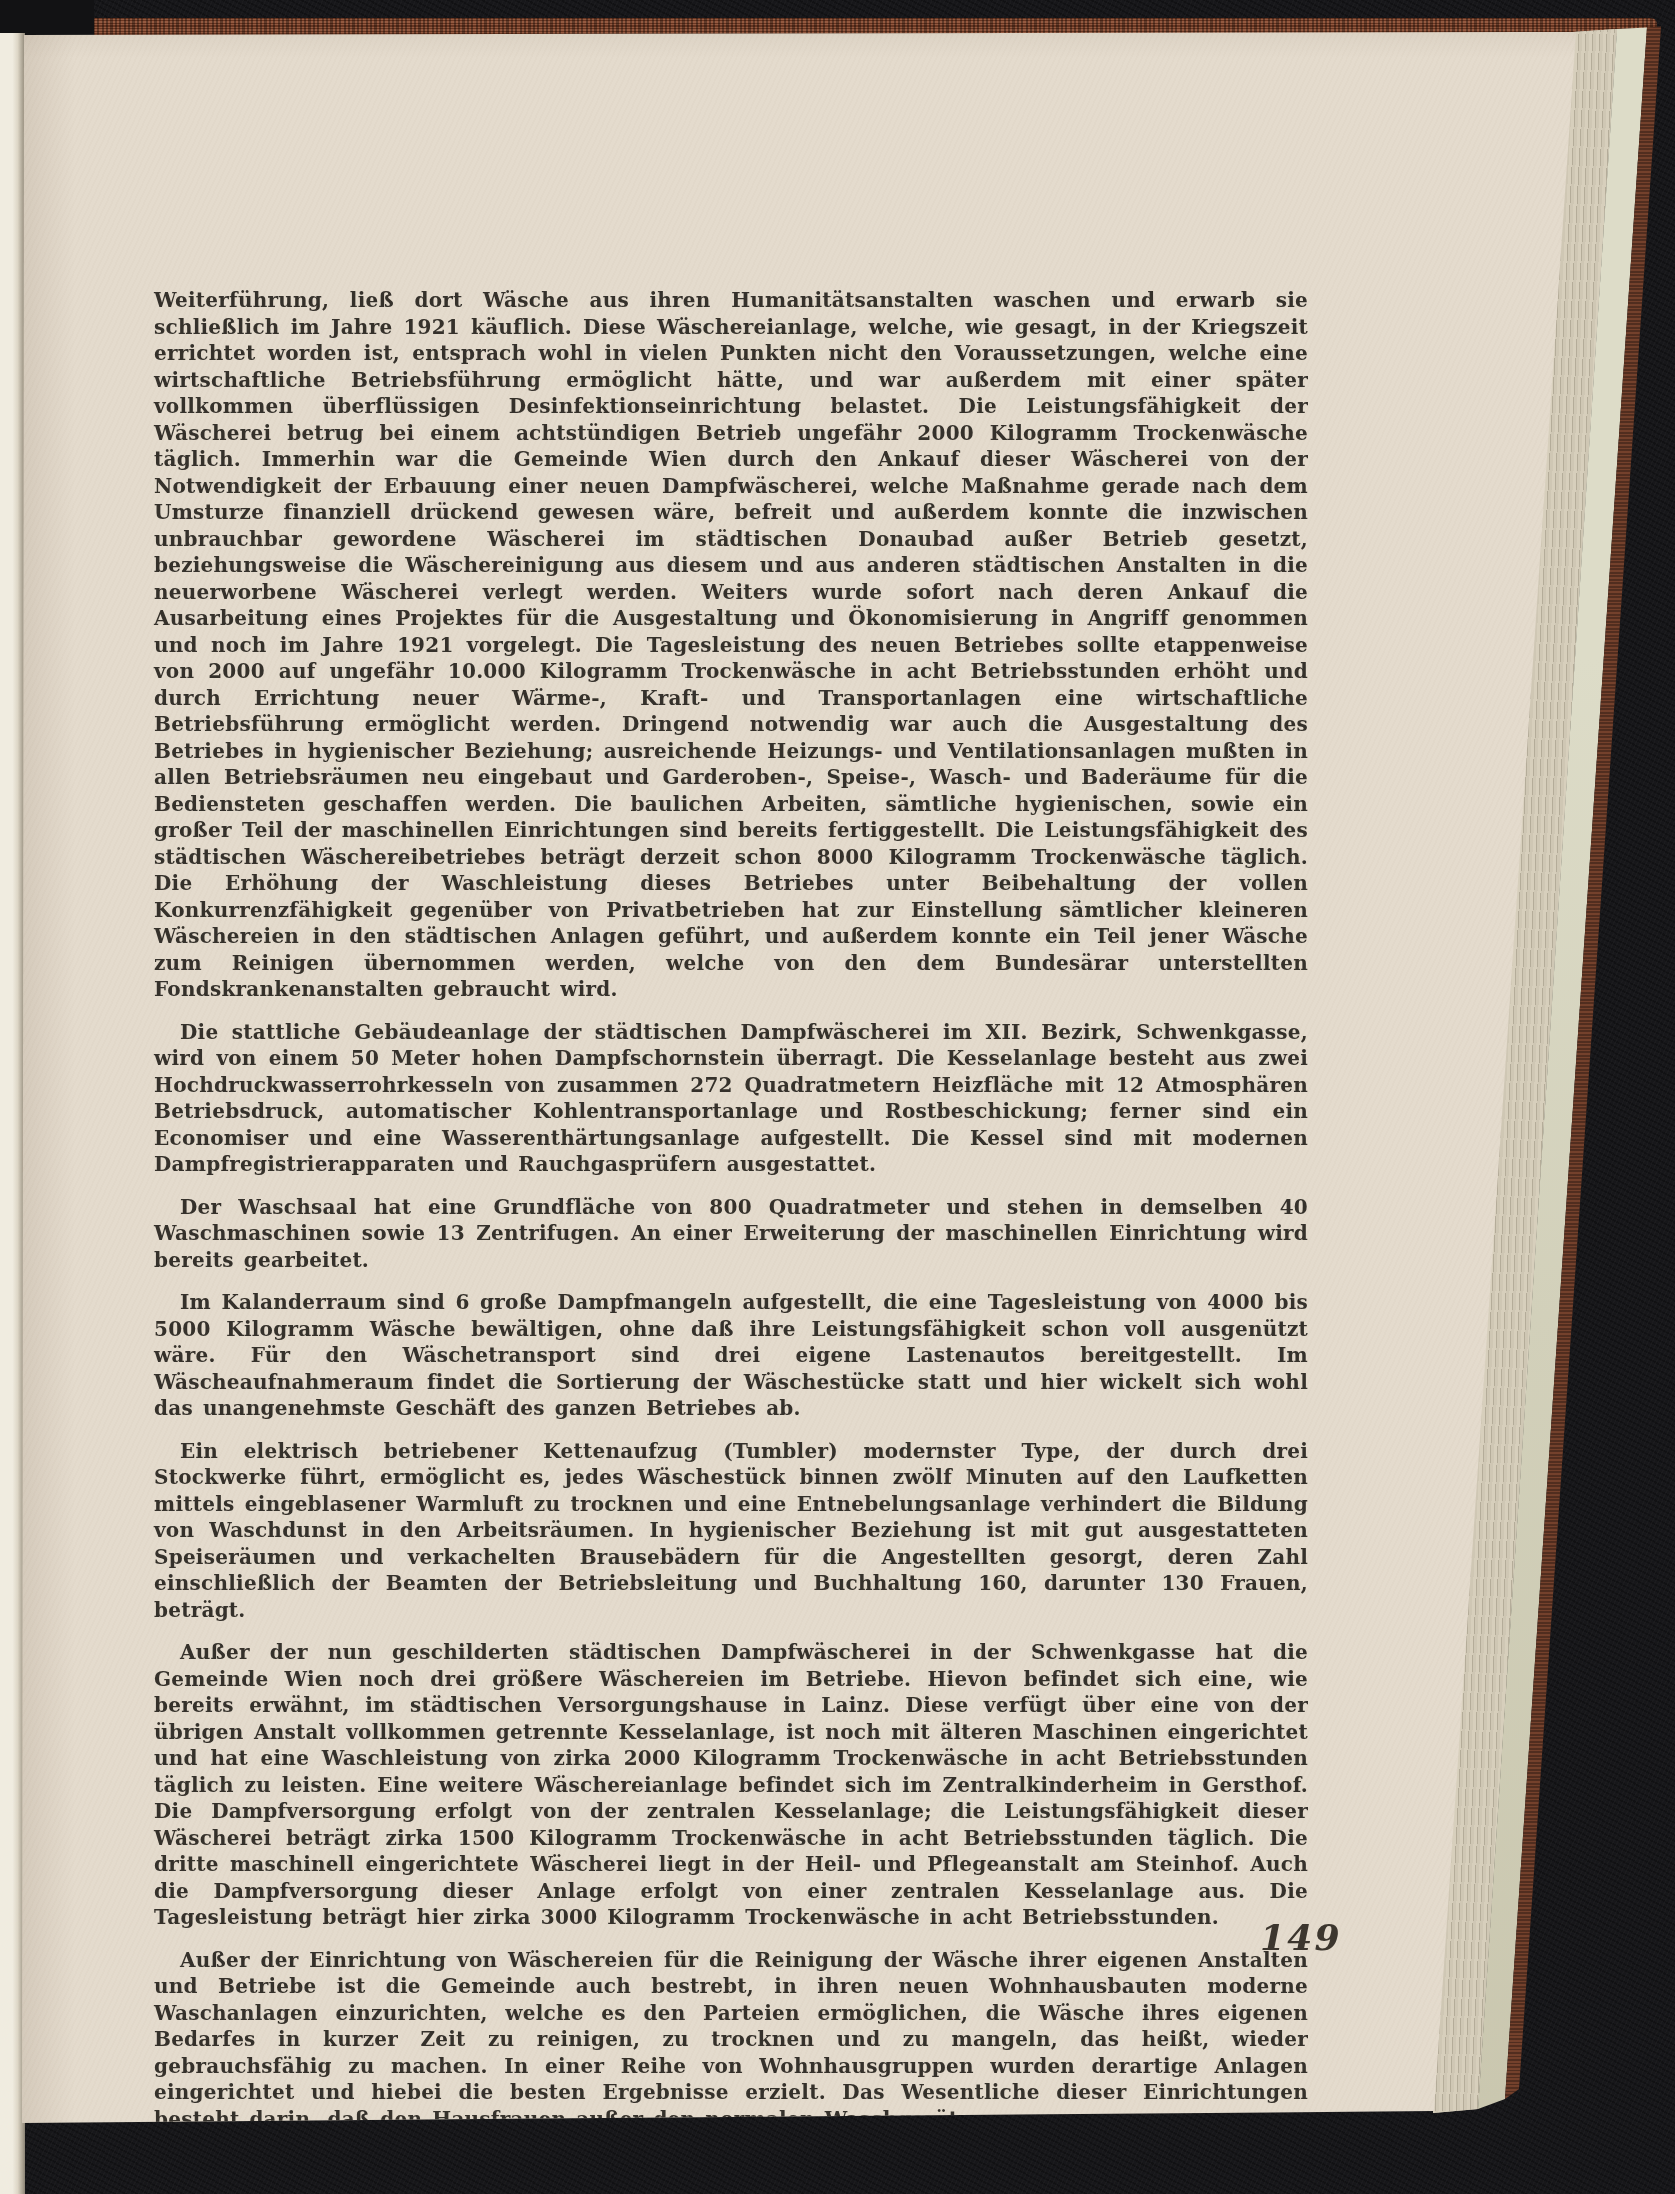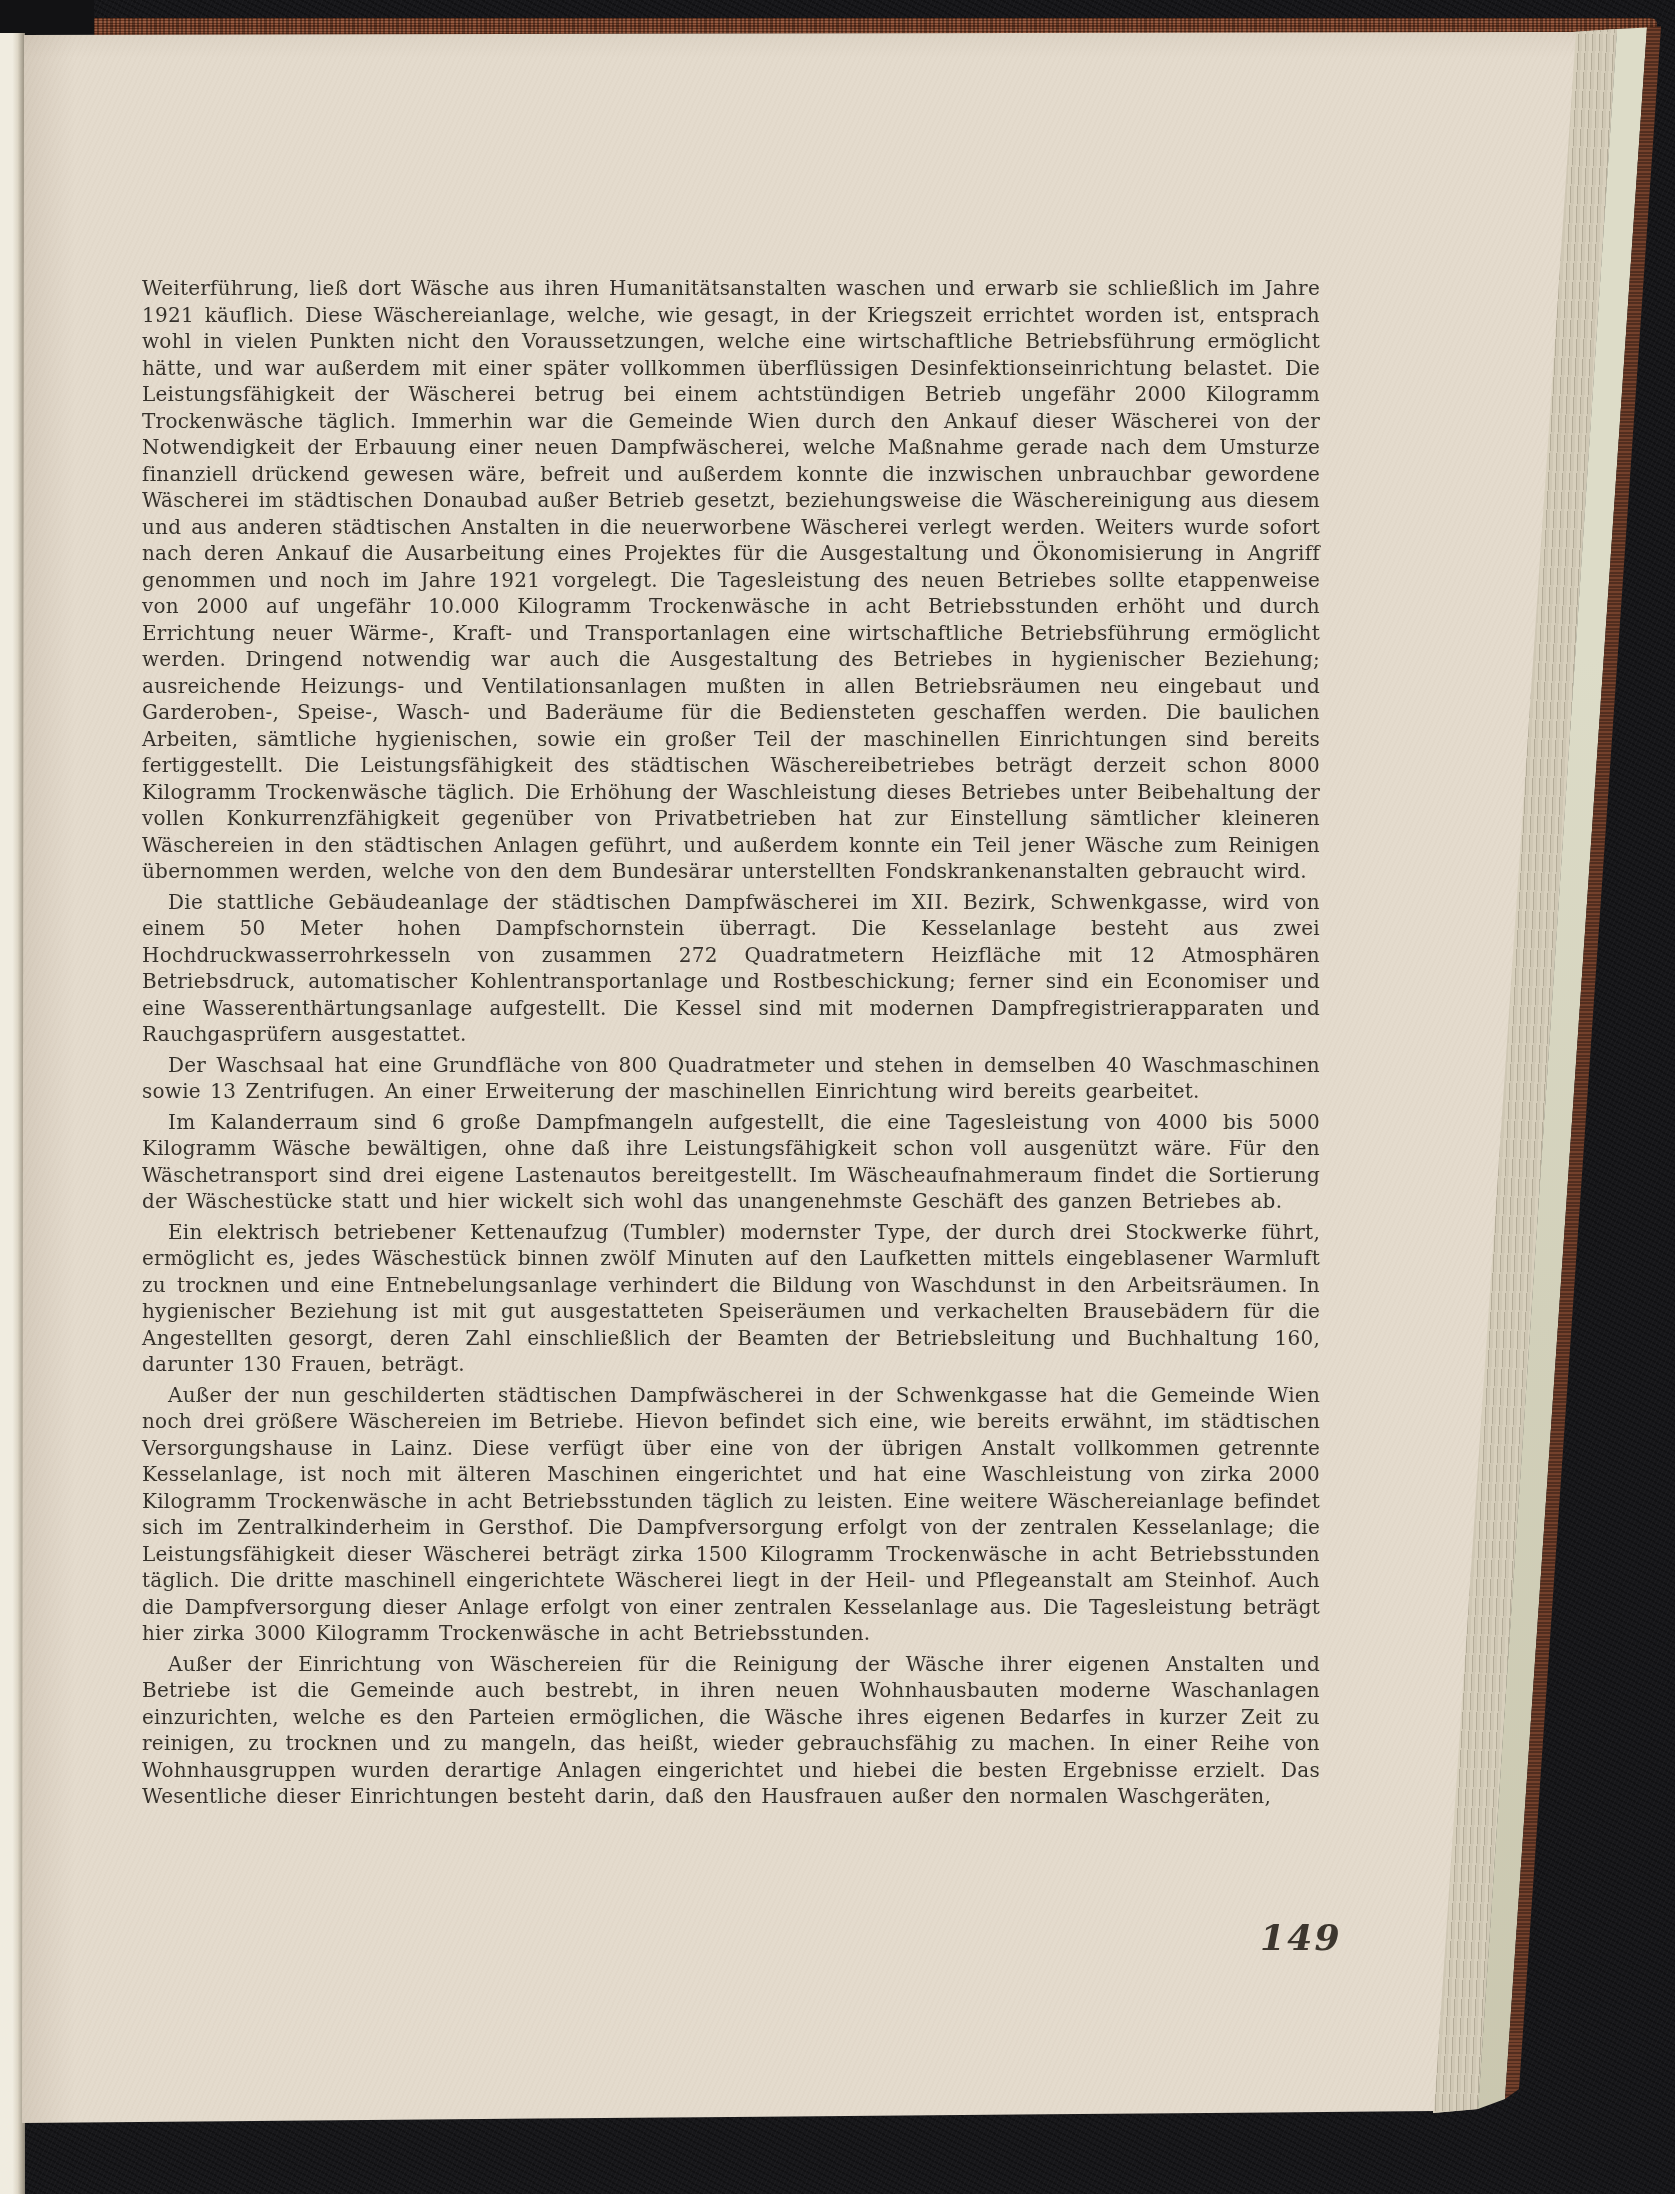--- a/index.html
+++ b/index.html
@@ -67,21 +67,21 @@
       linear-gradient(270deg, rgba(120,100,80,0.13) 0, rgba(120,100,80,0) 102px),
       linear-gradient(0deg, rgba(100,82,64,0.10) 0, rgba(100,82,64,0) 62px),
       #e4dbcd;
   }
   .text-block{
     position:absolute;left:138px;top:271px;width:1186px;
     font-size:20px;line-height:26.5px;color:#35312b;
     text-align:justify;text-align-last:left;
     word-spacing:0.14em;letter-spacing:0.012em;
   }
-  .text-block p{margin:4px;padding:0;}
+  .text-block p{margin:16px;padding:0;font-weight:bold;}
   .text-block p.indent{text-indent:26px;}
   .page-number{
     position:absolute;left:1220px;top:1916px;width:115px;
     font-size:36px;font-style:italic;font-weight:700;
     color:#3c362e;letter-spacing:2.2px;margin-left:40px;
   }
 </style>
 </head>
 <body>
 

